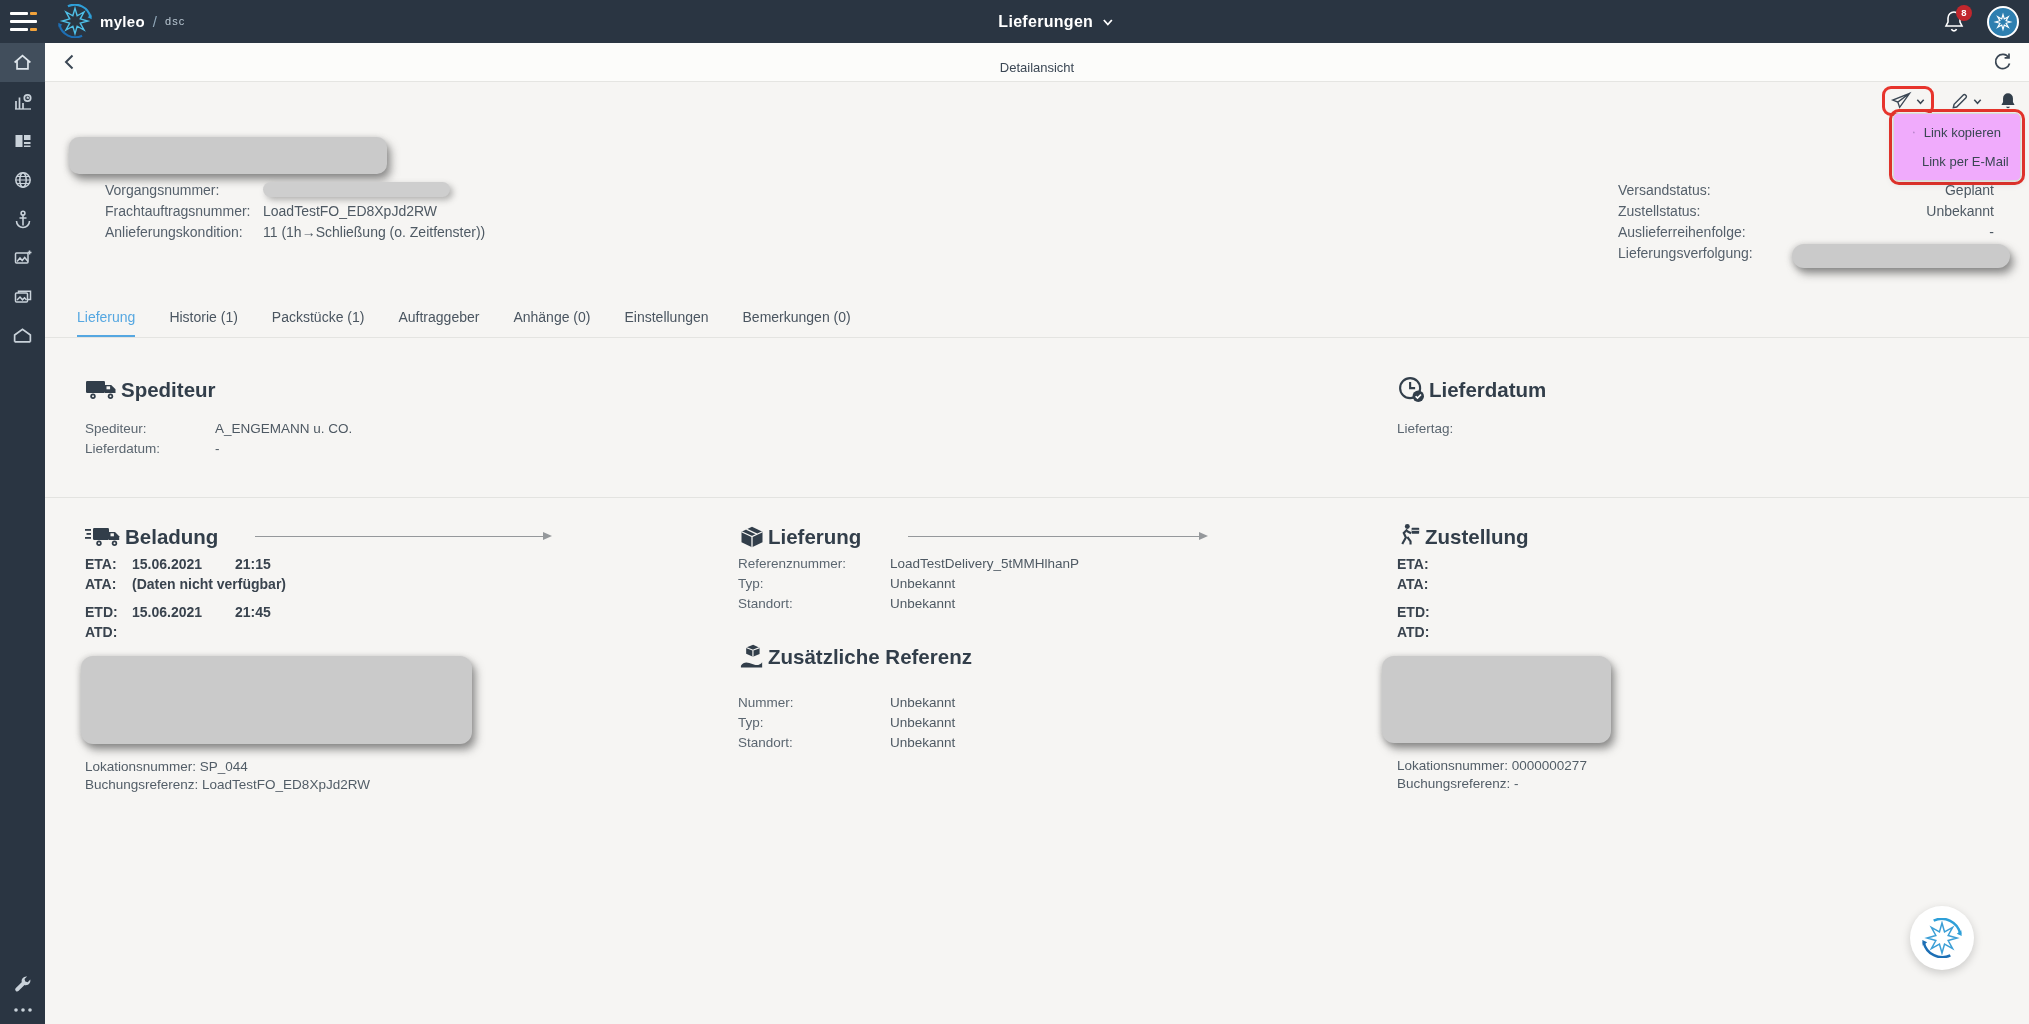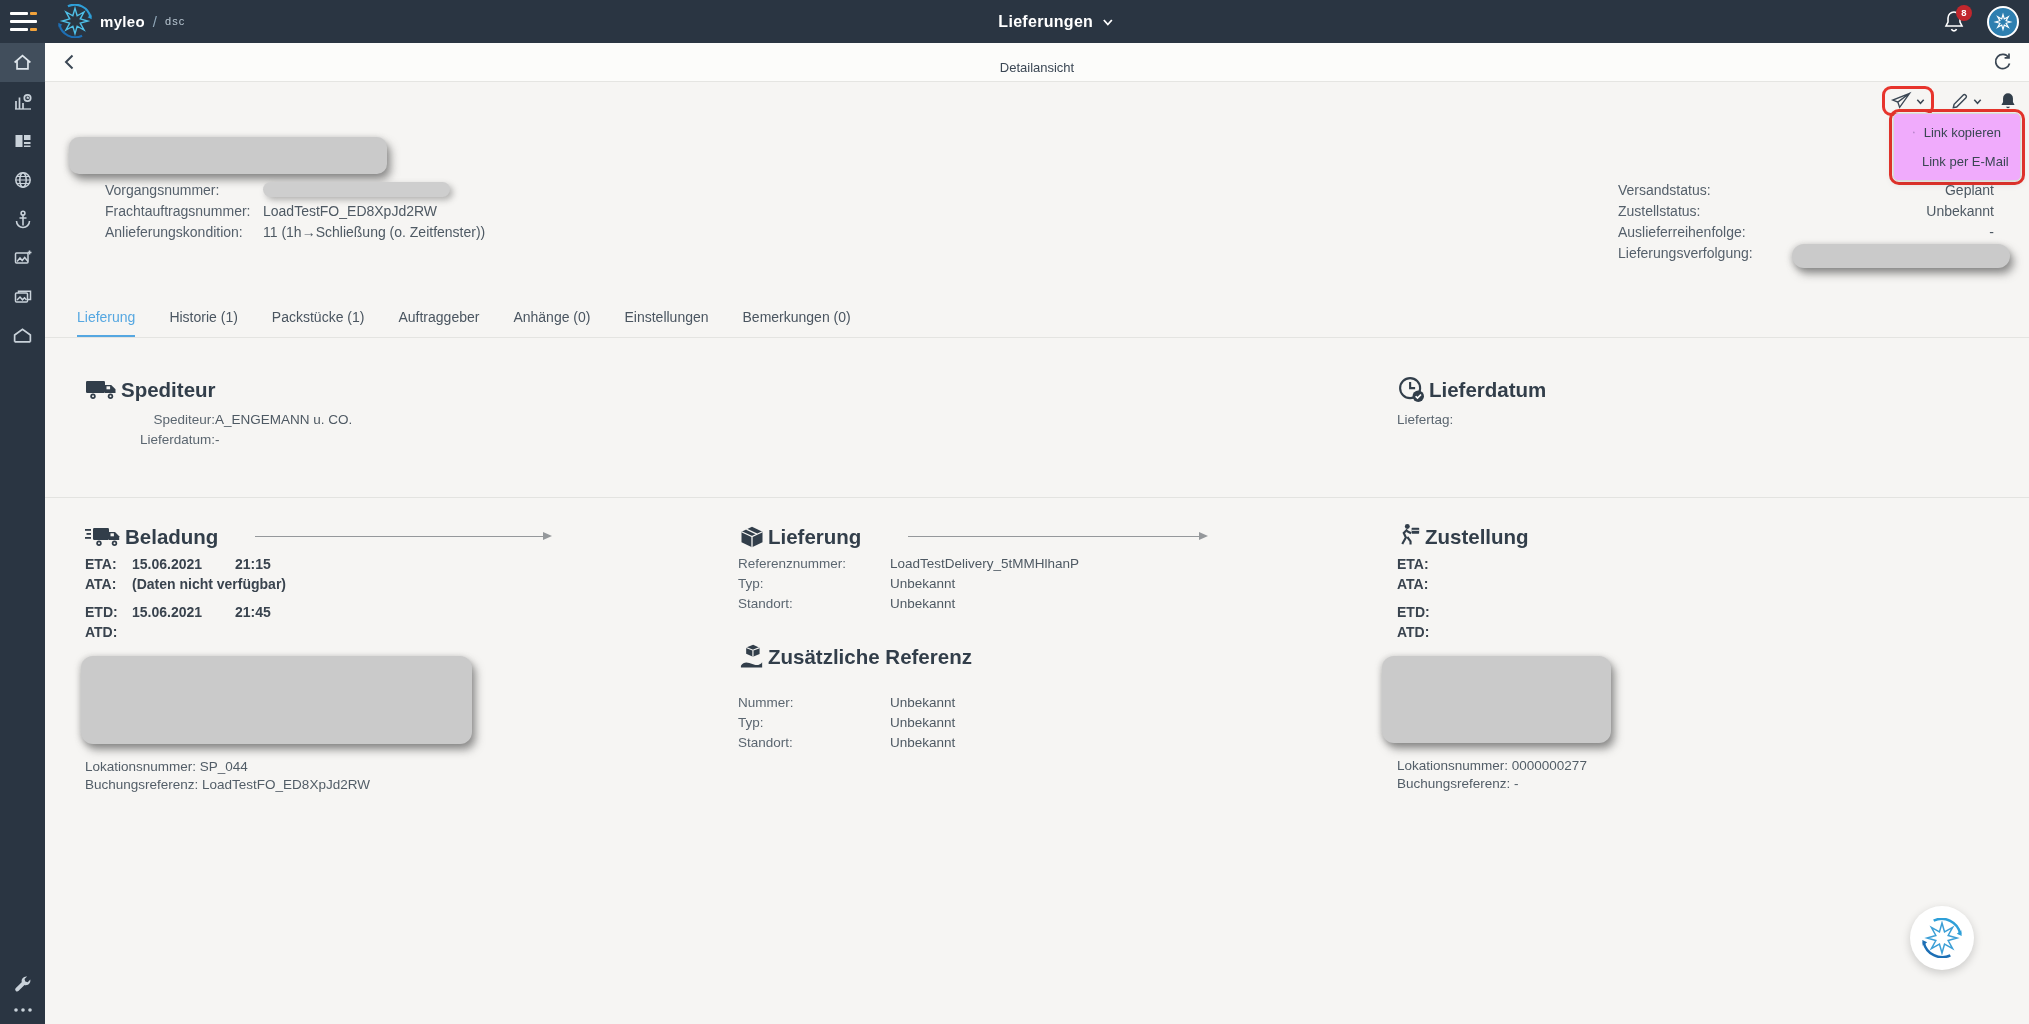--- a/index.html
+++ b/index.html
@@ -76,21 +76,21 @@
   .flabel { color:#5b6670; }
   .trow { display:flex; font-weight:700; font-size:14px; color:#39434e; line-height:20px; }
   .tlabel { width:47px; }
   .tdate { width:103px; }
   .lokrow { font-size:13.5px; line-height:18px; color:#525d67; }
 
   .col { position:absolute; }
   #col-spediteur { left:40px; top:330px; width:420px; }
   #col-spediteur .frow .flabel { width:130px; }
   #col-lieferdatum { left:1352px; top:330px; width:300px; }
-  .rows-gap { margin-top:3px;text-align:right; }
+  .rows-gap { margin-top:12px; }
 
   .divider { position:absolute; left:0; right:0; top:454px; border-top:1px solid #e3e3e0; }
 
   #col-beladung { left:40px; top:477px; width:436px; }
   #col-lieferung { left:693px; top:477px; width:480px; }
   #col-lieferung .frow .flabel { width:152px; }
   #col-zustellung { left:1352px; top:477px; width:440px; }
   .times { }
   .t-spacer { height:8px; }
   .blob-beladung { margin-top:14px; margin-left:-4px; width:391px; height:88px; border-radius:12px; }

